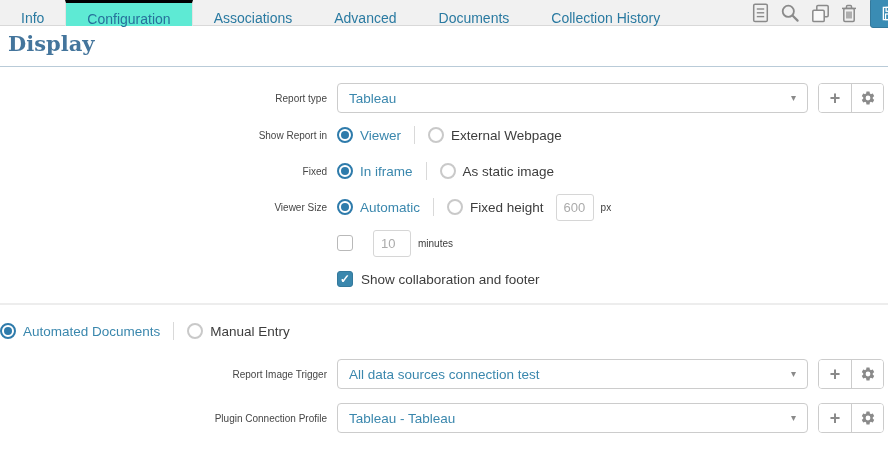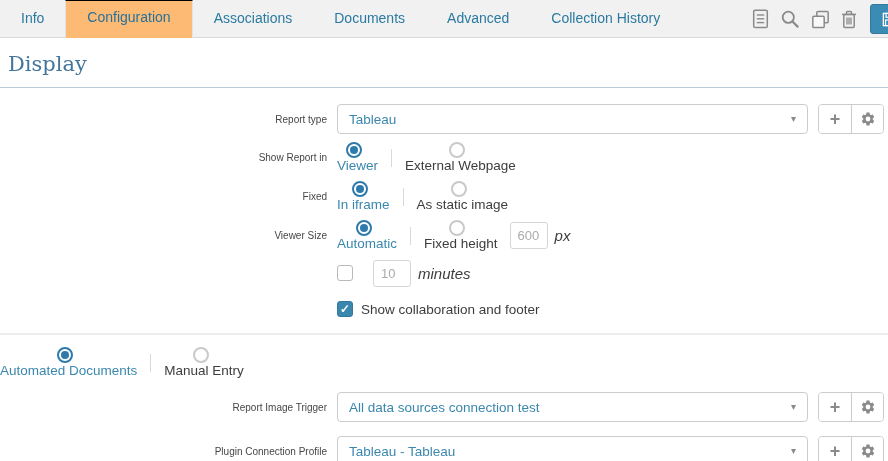--- a/index.html
+++ b/index.html
@@ -6,53 +6,53 @@
   html,body { margin:0; padding:0; }
   body {
     width:888px; height:461px; overflow:hidden;
     background:#fff;
     font-family:"Liberation Sans", sans-serif;
     -webkit-font-smoothing:antialiased;
   }
 
   
   .tabbar {
-    height:38px; background:#f1f1f1;
+    height:26px; background:#f1f1f1;
     border-bottom:1px solid #d9d9d9;
     display:flex; align-items:stretch;
   }
   .tab {
     padding:0 21px; line-height:37px; font-size:14px;
     color:#2a7aa1; cursor:pointer; white-space:nowrap;
   }
   .tab.active {
-    background:#fdba74;
-    border-top:1px solid #000000;
+    background:#5eead4;
+    border-top:3px solid #000000;
     border-left:1px solid #e3e3e3;
     border-right:1px solid #e3e3e3;
     line-height:33px;
     margin-bottom:-1px;
     color:#27719b;
   }
   .toolbar {
     margin-left:auto; display:flex; align-items:center; gap:11px;
     padding-top:1px;
   }
   .tool-icon { display:flex; align-items:center; cursor:pointer; }
   .save-btn {
     width:38px; height:30px; margin-left:2px; margin-right:-20px;
     background:#3a8cb4; border:1px solid #34799c; border-radius:3px;
     display:flex; align-items:center; justify-content:center; cursor:pointer;
   }
 
   
   .section-title {
-    font-family:"DejaVu Serif", serif; font-weight:400;
+    font-family:"DejaVu Serif", serif; font-weight:700;
     font-size:21px; color:#44759c;
-    margin:14px 0 10px 8px; line-height:25px;
+    margin:5px 0 10px 8px; line-height:25px;
   }
   .section-rule { border:none; border-top:1px solid #b9cbd8; margin:0; }
 
   
   .form { margin-top:16px; }
   .row { display:flex; align-items:center; min-height:28px; margin-bottom:8px; }
   .row-label {
     width:337px; text-align:right; padding-right:10px;
     font-size:10px; color:#464646; flex-shrink:0;
   }
@@ -70,21 +70,21 @@
     display:flex; margin-left:10px;
     border:1px solid #ccc; border-radius:4px; overflow:hidden; background:#fff;
   }
   .btn-group .gbtn {
     width:32px; height:28px; display:flex; align-items:center; justify-content:center;
     cursor:pointer; background:#fff;
   }
   .btn-group .gbtn + .gbtn { border-left:1px solid #ccc; }
   .plus-glyph { color:#8a8a8a; font-size:18px; font-weight:700; line-height:1; margin-top:-1px; }
 
-  .radio-option { display:flex; align-items:center; cursor:pointer;flex-direction:column; }
+  .radio-option { display:flex; align-items:center; cursor:pointer; }
   .radio {
     width:16px; height:16px; border-radius:50%;
     border:2px solid #c9c9c9; background:#fff;
     display:flex; align-items:center; justify-content:center;
     margin-right:7px; flex-shrink:0;
   }
   .radio.checked { border-color:#2e7bab; }
   .radio.checked::after {
     content:""; width:8px; height:8px; border-radius:50%; background:#2e7bab;
   }
@@ -103,35 +103,35 @@
   }
   .cb-label { font-size:13.5px; color:#3d3d3d; cursor:pointer; }
 
   .num-input {
     width:38px; height:27px; border:1px solid #ccc; border-radius:3px;
     font-family:"Liberation Sans", sans-serif; font-size:13px; color:#9a9a9a;
     padding:0 7px; outline:none; background:#fff;
   }
   .num-input::placeholder { color:#ababab; opacity:1; }
   .num-input.dim { border-color:#d6d6d6; }
-  .unit { font-size:15px; color:#3d3d3d; margin-left:7px;font-style:italic; }
+  .unit { font-size:10px; color:#3d3d3d; margin-left:7px; }
   .ml12 { margin-left:12px; }
 
   .section-divider { border:none; border-top:2px solid #ededed; margin:10px 0 12px 0; }
   .row-mb14 { margin-bottom:14px; }
 </style>
 </head>
 <body>
 
 <div class="tabbar">
   <div class="tab">Info</div>
   <div class="tab active">Configuration</div>
   <div class="tab">Associations</div>
+  <div class="tab">Advanced</div>
   <div class="tab">Documents</div>
-  <div class="tab">Advanced</div>
   <div class="tab">Collection History</div>
 
   <div class="toolbar">
     <span class="tool-icon">
       <svg width="17" height="20" viewBox="0 0 17 20">
           <rect x="1.7" y="1.2" width="13.6" height="17.4" rx="1.4" fill="none" stroke="#8a8a8a" stroke-width="1.5"></rect>
           <line x1="4.8" y1="6" x2="12.2" y2="6" stroke="#8a8a8a" stroke-width="1.4"></line>
           <line x1="4.8" y1="9.8" x2="12.2" y2="9.8" stroke="#8a8a8a" stroke-width="1.4"></line>
           <line x1="4.8" y1="13.6" x2="12.2" y2="13.6" stroke="#8a8a8a" stroke-width="1.4"></line>
         </svg>

